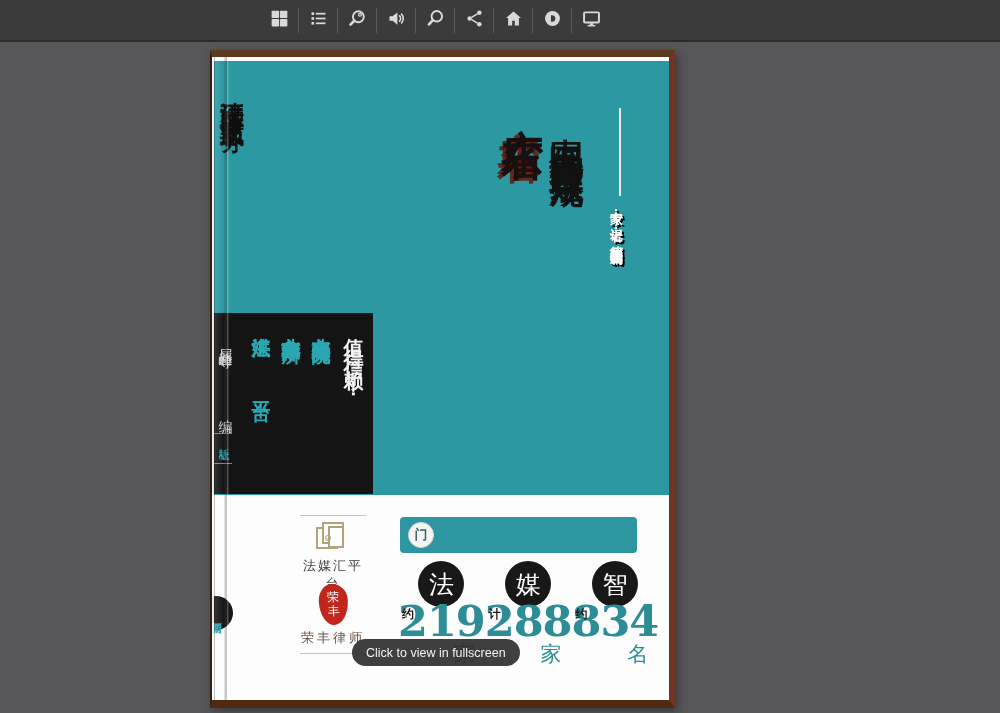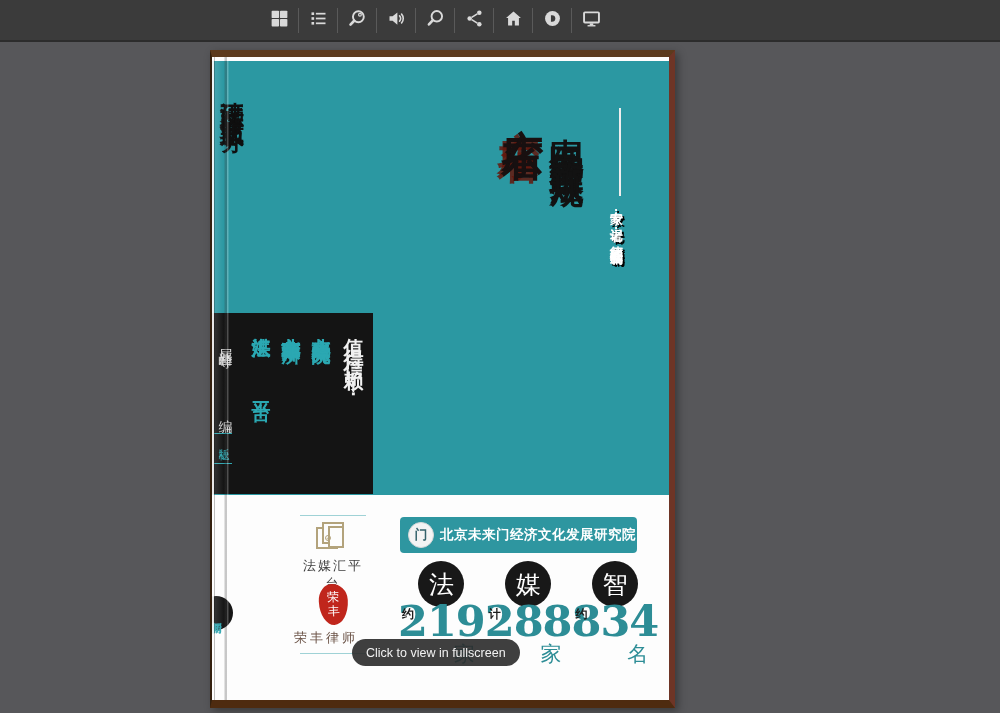--- a/index.html
+++ b/index.html
@@ -49,21 +49,21 @@
   .thin-line { position:absolute; left:88px; width:66px; height:1px; background:#9fd2d6; }
   .frames-logo { position:absolute; left:102px; top:27px; width:38px; height:32px; }
   .frames-logo .f1,.frames-logo .f2,.frames-logo .f3 { position:absolute; border:2px solid #b3a37c; background:#fdfdfd; }
   .frames-logo .f1 { left:8px; top:0; width:22px; height:22px; }
   .frames-logo .f2 { left:2px; top:5px; width:22px; height:22px; }
   .frames-logo .f3 { left:14px; top:4px; width:16px; height:22px; }
   .frames-logo .dot { position:absolute; left:11px; top:13px; width:6px; height:6px; border:1px solid #b3a37c; border-radius:50%; font-size:6px; color:#b3a37c; text-align:center; line-height:5px; }
   .platform-label { position:absolute; left:84px; top:62px; width:74px; text-align:center; font-size:13px; color:#3d3d3d; letter-spacing:2px; }
   .seal { position:absolute; left:107px; top:89px; width:29px; height:41px; background:#c0261c; border-radius:46% 54% 50% 50%/40% 40% 58% 58%; transform:rotate(-3deg);
           display:flex; flex-direction:column; align-items:center; justify-content:center; color:#fff; font-family:"DejaVu Serif", serif; font-size:12px; line-height:1.1; }
-  .seal-label { position:absolute; left:82px; top:134px; width:78px; text-align:left; font-family:"DejaVu Serif", serif; font-size:13px; color:#6b5347; letter-spacing:3px; }
+  .seal-label { position:absolute; left:82px; top:134px; width:78px; text-align:center; font-family:"DejaVu Serif", serif; font-size:13px; color:#6b5347; letter-spacing:3px; }
 
   .banner { position:absolute; left:188px; top:22px; width:237px; height:36px; background:#2e96a0; border-radius:4px;
             display:flex; align-items:center; padding:0 8px; gap:6px; }
   .banner-circle { width:26px; height:26px; background:#f4f4f4; border-radius:50%; display:flex; align-items:center; justify-content:center;
                    font-size:13px; font-weight:bold; color:#34626b; flex:0 0 auto; border:1px solid #d8d8d8; }
   .banner-text { color:#ffffff; font-weight:bold; font-size:13.5px; letter-spacing:0.5px; white-space:nowrap; }
 
   .stats { position:absolute; left:186px; top:66px; width:247px; display:flex; }
   .stat-col { flex:1 1 0; }
   .stat-sep { width:1px; height:82px; background:#d8d8d8; margin-top:6px; }
@@ -228,21 +228,20 @@
 
         <div class="seal">
           <span>荣</span>
           <span>丰</span>
         </div>
         <div class="seal-label">荣丰律师</div>
         <div class="thin-line" style="top:158px;"></div>
 
         <div class="banner">
           <div class="banner-circle">门</div>
-          <div class="banner-text">北京未来门经济文化发展研究院</div>
         </div>
 
         <div class="stats">
           <div class="stat-col">
             <div class="stat-badge">法</div>
             <div class="numwrap">
               <span class="stat-prefix">约</span>
               <div class="stat-value">219</div>
             </div>
             <div class="stat-unit">家</div>

